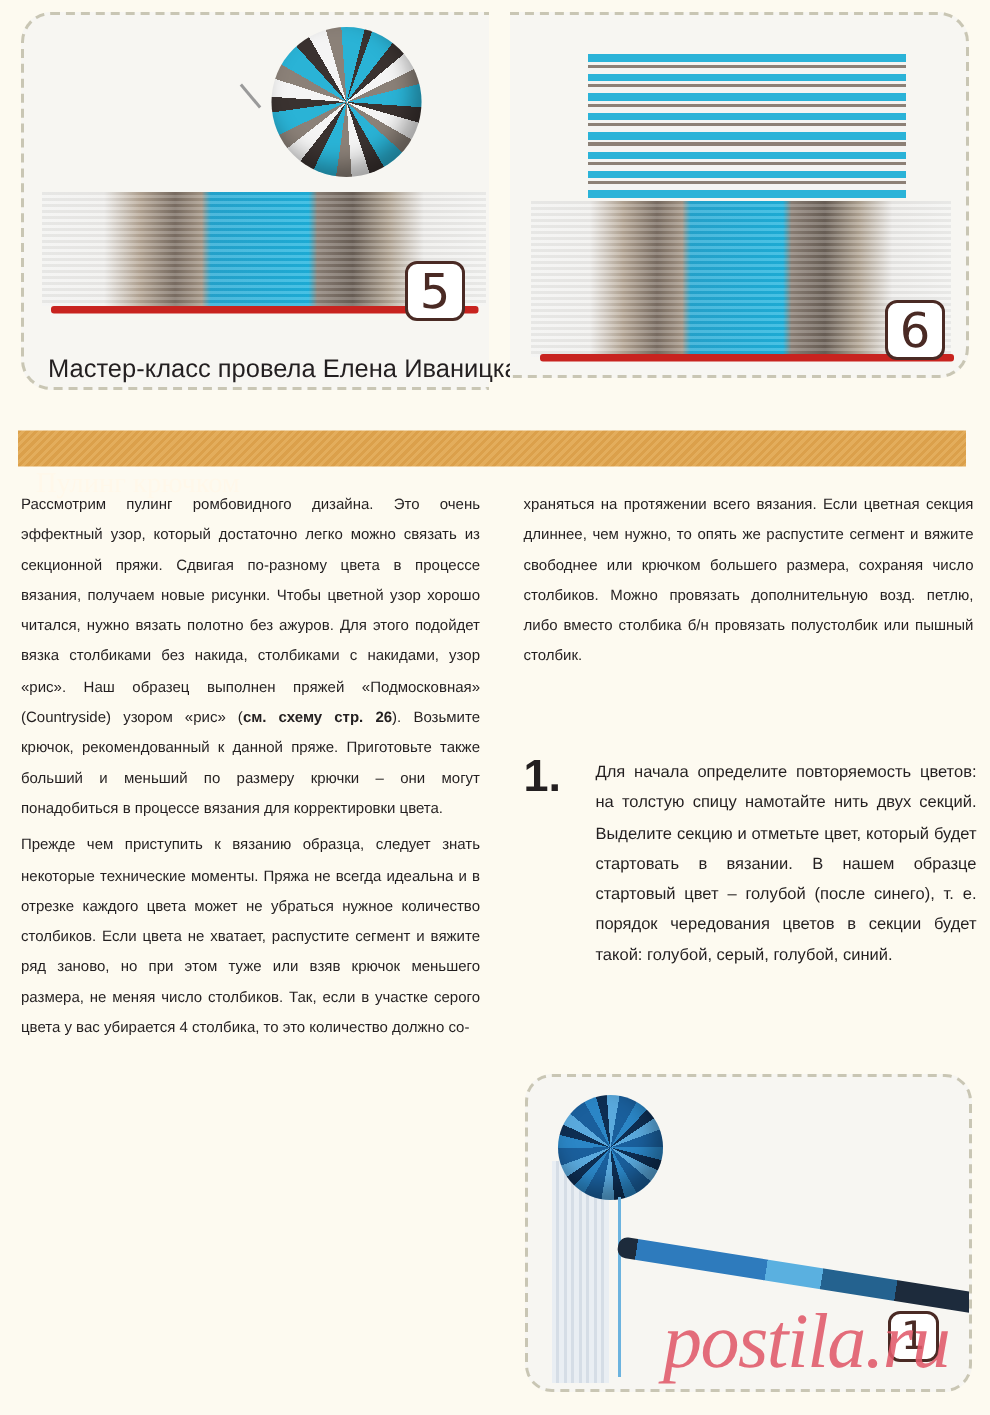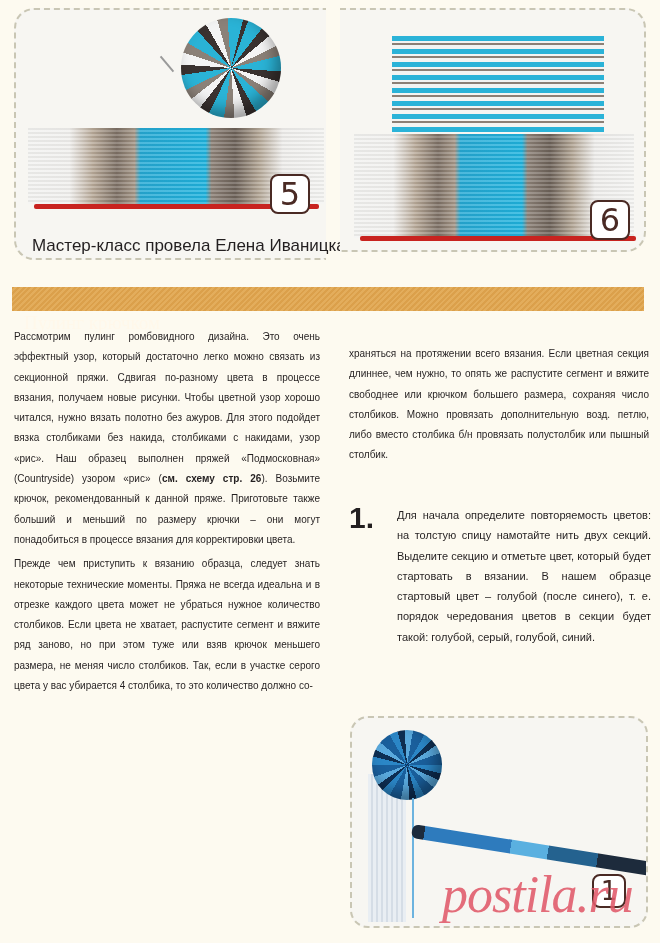--- a/index.html
+++ b/index.html
@@ -75,21 +75,21 @@
     font-size: 19px; color: #fff8ea; margin-top: 24px;
   }
   .col {
     position: absolute;
     font-size: 10px;
     line-height: 20.3px;
     text-align: justify;
   }
   .col p { margin-bottom: 4px; }
   #col-left { left: 14px; top: 327px; width: 306px; }
-  #col-right { left: 349px; top: 344px; width: 300px; }
+  #col-right { left: 349px; top: 327px; width: 300px; }
   .bold { font-weight: bold; }
   .step {
     position: absolute; left: 349px; top: 505px; width: 300px;
   }
   .step-num {
     position: absolute; left: 0; top: -4px;
     font-size: 30px; font-weight: bold; color: #231f20;
   }
   .step-text {
     position: absolute; left: 48px; top: 0; width: 254px;

